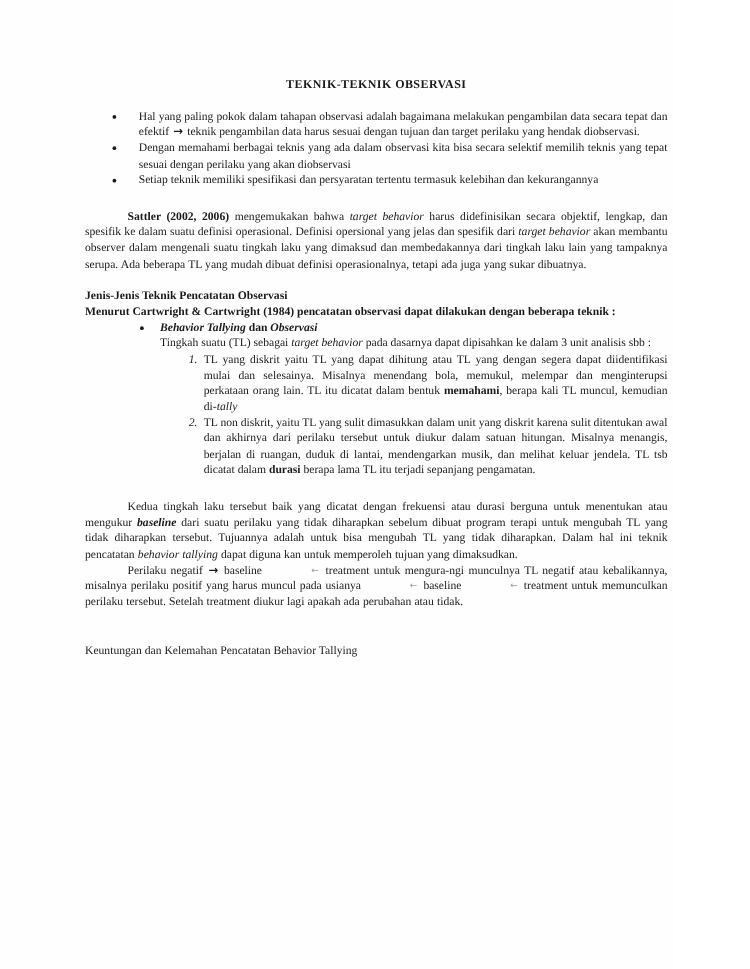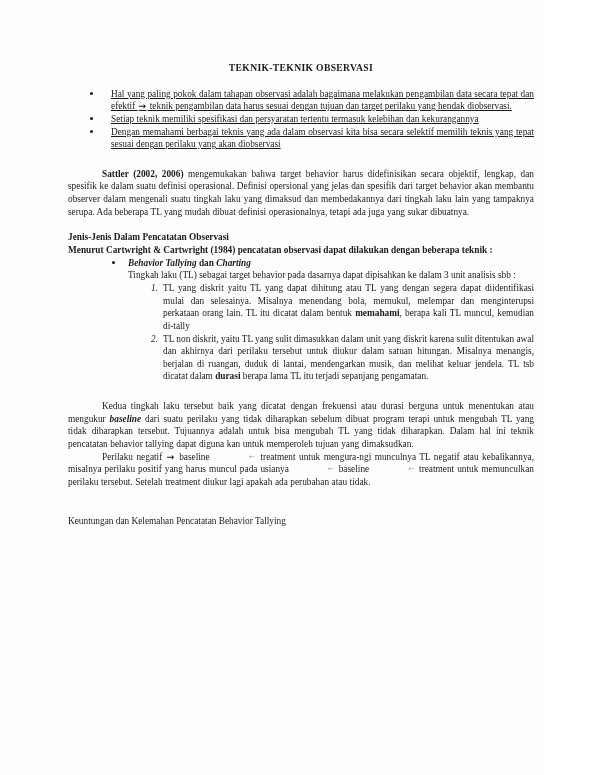--- a/index.html
+++ b/index.html
@@ -54,21 +54,20 @@
   .para + .para { margin-top: 0; }
   .indent { text-indent: 34px; }
   .spacer-md { height: 13px; }
   .spacer-lg { height: 17px; }
 
   
   .bullets {
     list-style: none;
     margin: 0;
     padding: 0;
-    text-decoration: underline;
   }
   .bullets > li {
     position: relative;
     padding-left: 24px;
     margin-left: 19px;
     font-size: 9.3px;
     line-height: 1.36;
     text-align: justify;
     margin-bottom: 0;
   }
@@ -127,21 +126,21 @@
     position: absolute;
     left: 0;
     top: 0;
     font-style: italic;
     width: 14px;
     text-align: right;
   }
 
   
   .b  { font-weight: bold; }
-  .i  { }
+  .i  { font-style: italic; }
   .bi { font-weight: bold; font-style: italic; }
 
   .heading-block {
     font-size: 9.3px;
     line-height: 1.36;
     font-weight: bold;
     text-align: justify;
     margin: 0;
   }
 
@@ -173,42 +172,42 @@
 
     <div class="doc-title">TEKNIK-TEKNIK OBSERVASI</div>
 
     <ul class="bullets">
       <li>
         <span class="bullet-dot"></span>
         <span>Hal yang paling pokok dalam   tahapan observasi adalah bagaimana melakukan pengambilan data secara tepat dan efektif </span><span class="arrow">→</span><span> teknik pengambilan data harus sesuai dengan tujuan dan target perilaku yang hendak diobservasi.</span>
       </li>
       <li>
         <span class="bullet-dot"></span>
+        <span>Dengan memahami berbagai teknis yang ada dalam observasi kita bisa secara selektif memilih teknis yang tepat sesuai dengan perilaku yang akan diobservasi</span>
+      </li>
+      <li>
+        <span class="bullet-dot"></span>
         <span>Setiap teknik memiliki spesifikasi dan persyaratan tertentu termasuk kelebihan dan kekurangannya</span>
       </li>
-      <li>
-        <span class="bullet-dot"></span>
-        <span>Dengan memahami berbagai teknis yang ada dalam observasi kita bisa secara selektif memilih teknis yang tepat sesuai dengan perilaku yang akan diobservasi</span>
-      </li>
     </ul>
 
     <div class="spacer-lg"></div>
 
     <p class="para indent"><span class="b">Sattler (2002, 2006)</span><span> mengemukakan bahwa </span><span class="i">target behavior</span><span> harus didefinisikan secara objektif, lengkap, dan spesifik ke dalam suatu definisi operasional.  Definisi opersional yang jelas dan spesifik dari </span><span class="i">target behavior</span><span> akan membantu observer dalam mengenali suatu tingkah laku yang dimaksud dan membedakannya dari  tingkah laku lain yang tampaknya serupa.  Ada beberapa TL yang mudah dibuat definisi operasionalnya, tetapi ada juga yang sukar dibuatnya.</span></p>
 
     <div class="spacer-md"></div>
 
-    <p class="heading-block">Jenis-Jenis Dalam Pencatatan Observasi</p>
+    <p class="heading-block">Jenis-Jenis Teknik Pencatatan Observasi</p>
     <p class="heading-block">Menurut Cartwright &amp;  Cartwright (1984) pencatatan observasi dapat dilakukan dengan beberapa teknik :</p>
 
     <div class="sub-bullet">
-      <span class="bullet-sq"></span><span class="bi">Behavior Tallying</span><span class="b"> dan </span><span class="bi">Charting</span>
+      <span class="bullet-sq"></span><span class="bi">Behavior Tallying</span><span class="b"> dan </span><span class="bi">Observasi</span>
     </div>
 
-    <div class="sub-para"><span>Tingkah laku (TL) sebagai </span><span class="i">target behavior</span><span> pada dasarnya dapat dipisahkan ke dalam 3 unit analisis sbb :</span></div>
+    <div class="sub-para"><span>Tingkah suatu (TL) sebagai </span><span class="i">target behavior</span><span> pada dasarnya dapat dipisahkan ke dalam 3 unit analisis sbb :</span></div>
 
     <ol class="numlist">
       <li>
         <span class="num">1.</span><span>TL yang diskrit yaitu TL yang dapat dihitung atau TL yang dengan segera dapat diidentifikasi mulai dan selesainya.   Misalnya menendang bola, memukul, melempar dan menginterupsi perkataan orang lain.  TL  itu dicatat dalam bentuk </span><span class="b">memahami</span><span>, berapa kali TL muncul, kemudian di-</span><span class="i">tally</span>
       </li>
       <li>
         <span class="num">2.</span><span>TL non diskrit, yaitu TL yang sulit dimasukkan dalam unit yang diskrit karena sulit ditentukan awal dan akhirnya dari perilaku tersebut untuk diukur dalam satuan hitungan.   Misalnya menangis, berjalan di ruangan, duduk di lantai, mendengarkan musik, dan melihat keluar jendela.  TL tsb dicatat dalam </span><span class="b">durasi</span><span> berapa lama TL itu terjadi sepanjang pengamatan.</span>
       </li>
     </ol>
 

